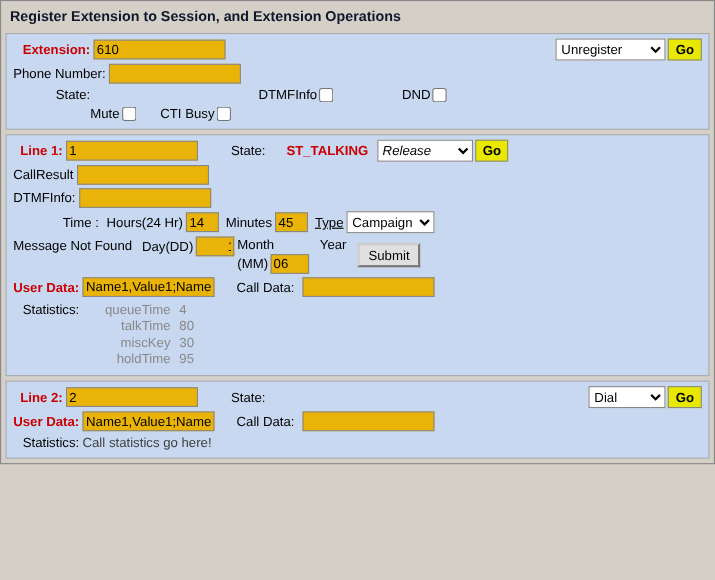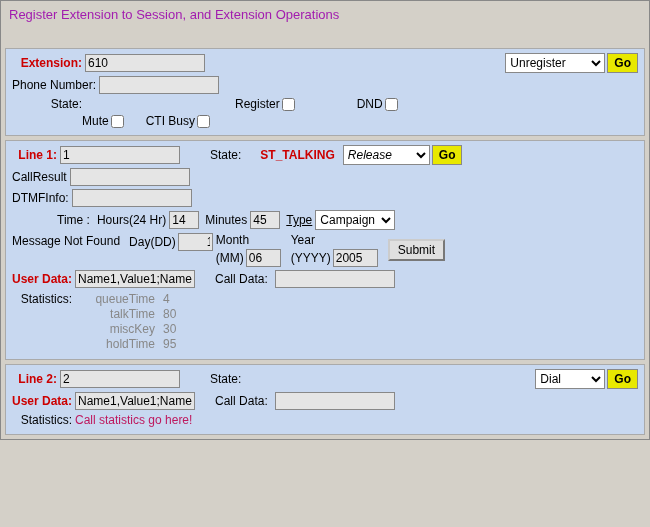--- a/index.html
+++ b/index.html
@@ -11,23 +11,23 @@
       min-height: 527px;
     }
     .main-container {
       width: 650px;
       background: #d4d0c8;
       border: 1px solid #888;
       padding: 4px;
     }
     .page-title {
       font-size: 13px;
-      font-weight: normal;
-      color: #a21caf;
-      margin-bottom: 24px;
+      font-weight: bold;
+      color: #0f172a;
+      margin-bottom: 6px;
       padding: 2px 4px;
     }
     .section {
       background: #c8d8f0;
       border: 1px solid #aaa;
       margin-bottom: 4px;
       padding: 4px 6px;
     }
     .row {
       display: flex;
@@ -44,21 +44,21 @@
     }
     .label-black {
       color: #000;
       font-weight: normal;
       text-align: right;
       margin-right: 3px;
       white-space: nowrap;
     }
     input[type="text"] {
       border: 1px solid #888;
-      background: #e5e5e5;
+      background: #eab308;
       padding: 1px 2px;
       font-size: 12px;
       height: 18px;
     }
     input[type="checkbox"] {
       margin: 0 2px;
     }
     select {
       font-size: 12px;
       height: 20px;
@@ -126,21 +126,21 @@
     </div>
 
     <div class="row">
       <span class="label-black" style="min-width:70px;">Phone Number:</span>
       <input type="text" style="width: 120px;">
     </div>
 
     <div class="row">
       <span class="label-black" style="min-width:70px;">State:</span>
       <span style="width:120px; display:inline-block;"></span>
-      <span style="margin-left:30px;">Register</span>
+      <span style="margin-left:30px;">DTMFInfo</span>
       <input type="checkbox" style="">
       <span style="margin-left:60px;">DND</span>
       <input type="checkbox" style="">
     </div>
 
     <div class="row">
       <span style="min-width:70px;"></span>
       <span>Mute</span>
       <input type="checkbox" style="">
       <span style="margin-left:20px;">CTI Busy</span>
@@ -206,24 +206,20 @@
         </div>
         <div style="display:flex; align-items:center;">
           <span>(MM)</span>
           <input type="text" style="width: 35px; margin-left: 2px;" value="06">
         </div>
       </div>
       <div style="margin-left:10px; display:flex; flex-direction:column;">
         <div style="display:flex; align-items:center; margin-bottom:2px;">
           <span>Year</span>
         </div>
-        <div style="display:flex; align-items:center;">
-          <span>(YYYY)</span>
-          <input type="text" style="width: 45px; margin-left: 2px;" value="2005">
-        </div>
       </div>
       <button class="submit-btn" style="margin-left:10px; align-self:center;">Submit</button>
     </div>
 
     <div class="row">
       <span class="label" style="min-width:60px;">User Data:</span>
       <input type="text" style="width: 120px;" value="Name1,Value1;Name2,">
       <span style="margin-left:20px;" class="label-black">Call Data:</span>
       <input type="text" style="width: 120px; margin-left: 4px;">
     </div>
@@ -268,16 +264,16 @@
 
     <div class="row">
       <span class="label" style="min-width:60px;">User Data:</span>
       <input type="text" style="width: 120px;" value="Name1,Value1;Name2,">
       <span style="margin-left:20px;" class="label-black">Call Data:</span>
       <input type="text" style="width: 120px; margin-left: 4px;">
     </div>
 
     <div class="row">
       <span class="label-black" style="min-width:60px; text-align:right; margin-right:3px;">Statistics:</span>
-      <span style="color:#be185d;">Call statistics go here!</span>
+      <span style="color:#404040;">Call statistics go here!</span>
     </div>
   </div>
 </div>
 
 </body></html>

